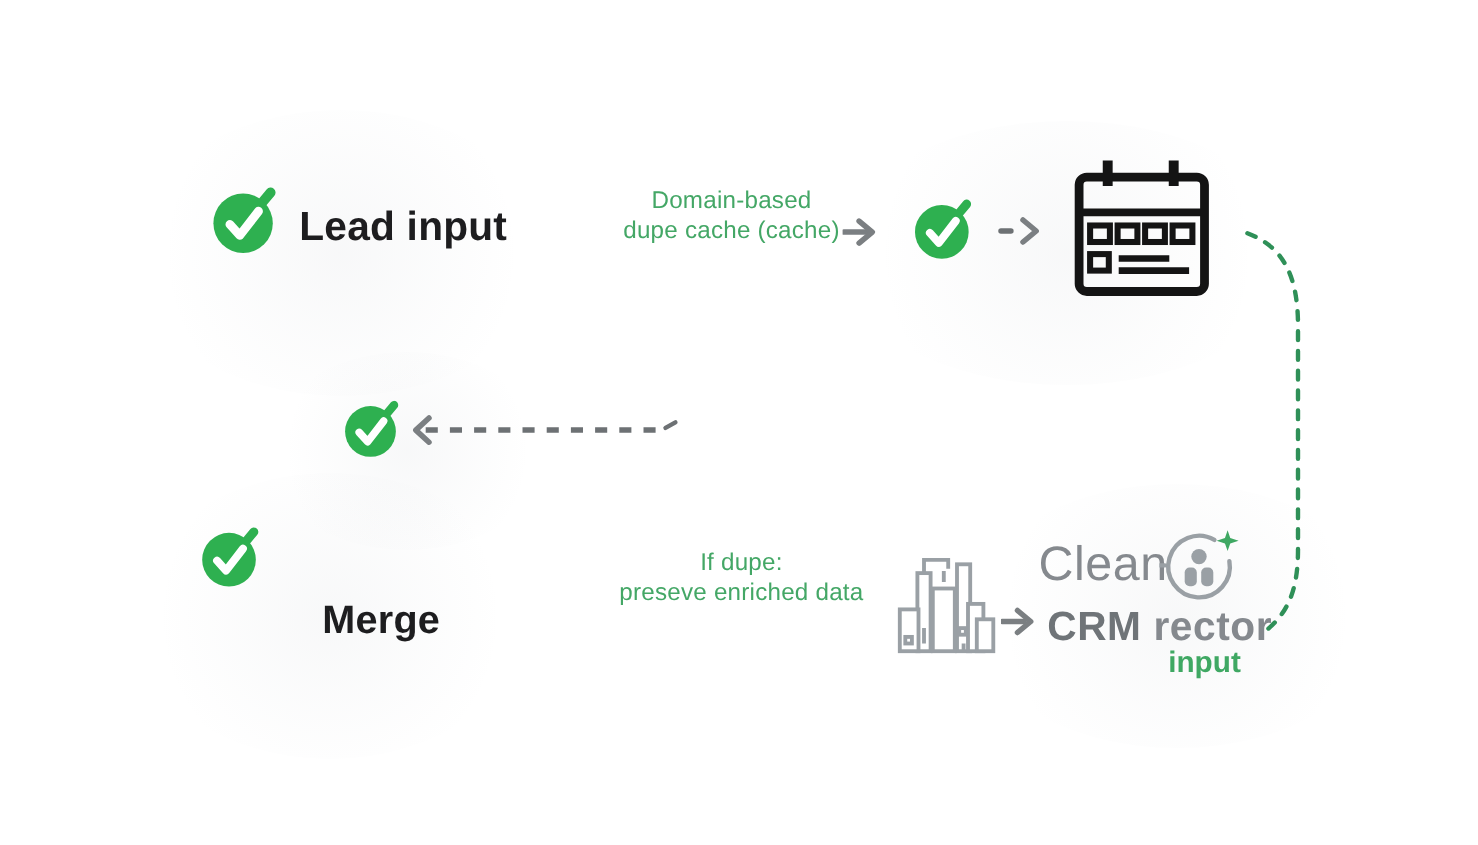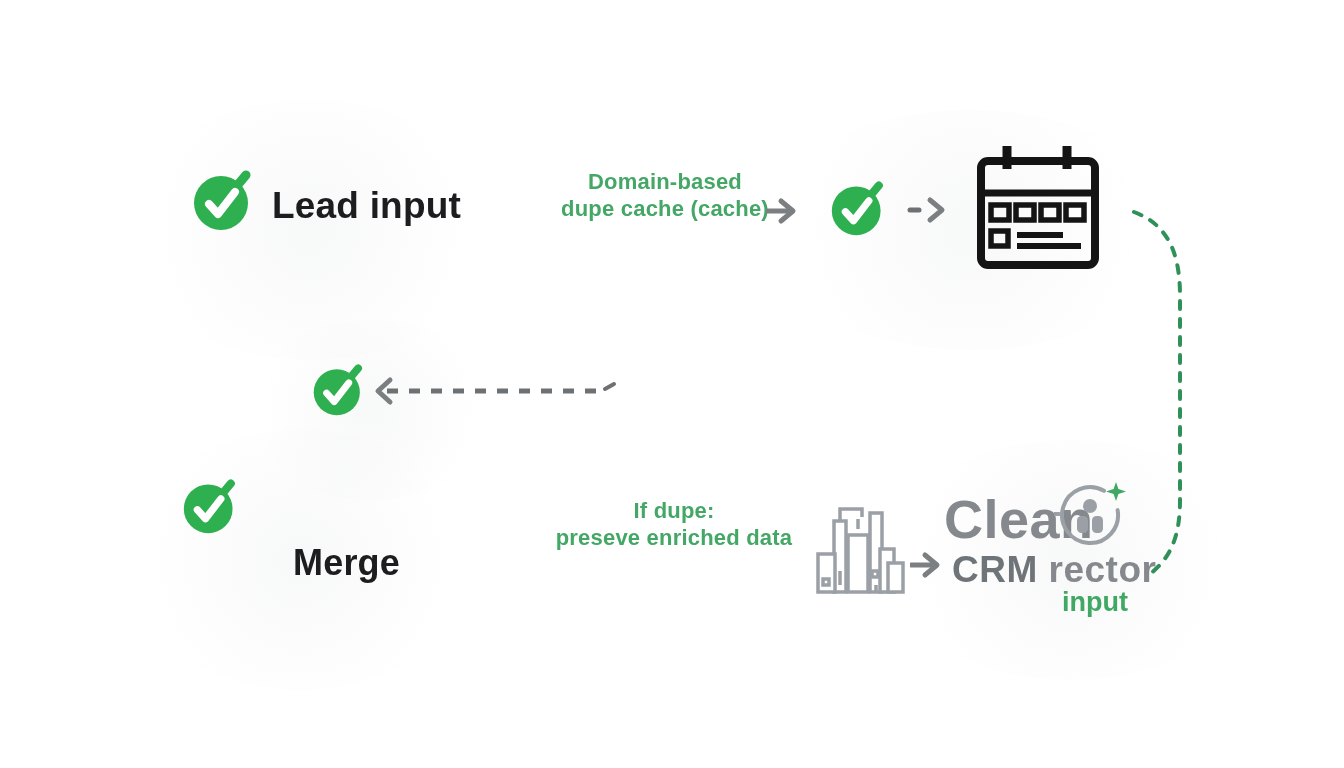--- a/index.html
+++ b/index.html
@@ -16,32 +16,32 @@
     background:radial-gradient(circle, rgba(150,158,168,0.07) 0%, rgba(150,158,168,0.0) 70%);
     pointer-events:none;
   }
   .black-label{
     color:var(--text-black);
     font-weight:700;
     letter-spacing:.2px;
   }
   .green-label{
     color:var(--label-green);
-    font-weight:700;
+    font-weight:400;
     text-align:center;
     line-height:27px;
     font-size:22px;
     letter-spacing:.2px;
   }
   .lead-input{font-size:37px;}
   .merge-dupe{
     font-size:36px;line-height:41px;width:140px;
   }
   .clean-word{
-    color:var(--clean-gray);font-size:54px;font-weight:700;letter-spacing:.5px;
+    color:var(--clean-gray);font-size:44px;font-weight:400;letter-spacing:.5px;
   }
   .crm-line{
     color:var(--crm-gray);font-size:37px;font-weight:700;letter-spacing:.5px;white-space:nowrap;
   }
   .crm-line .lighter{color:var(--clean-gray);}
   .record-word{
     color:var(--record-green);font-size:27px;font-weight:600;
     width:92px;text-align:right;display:inline-block;
   }
   

